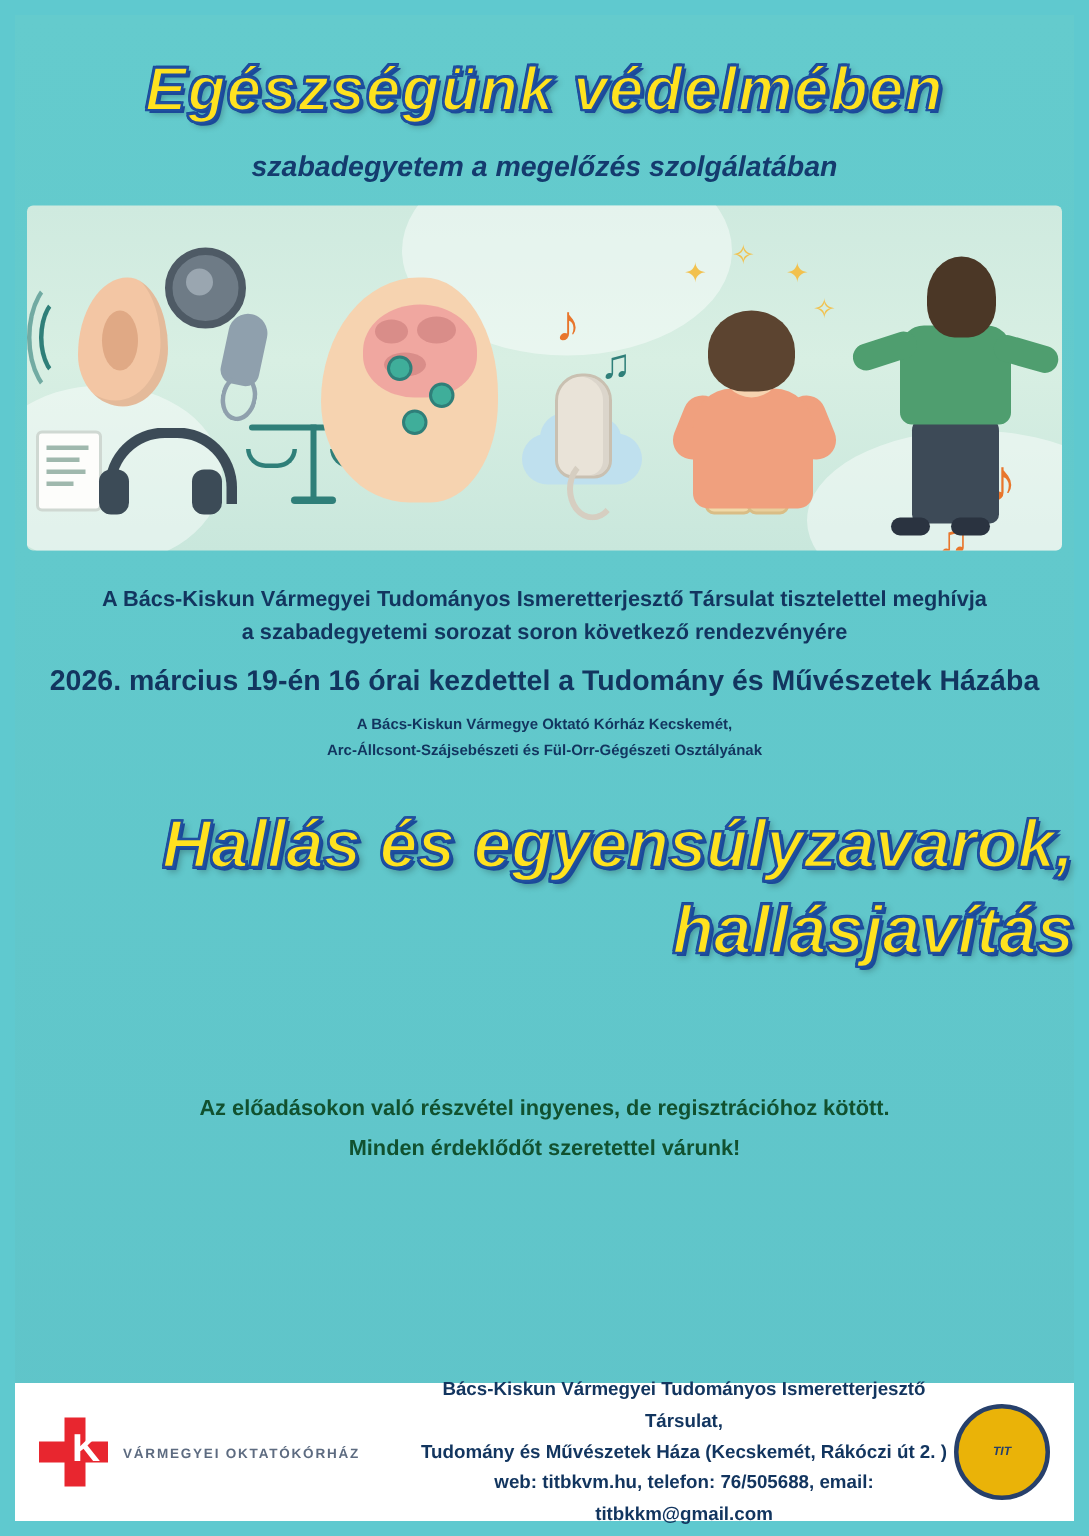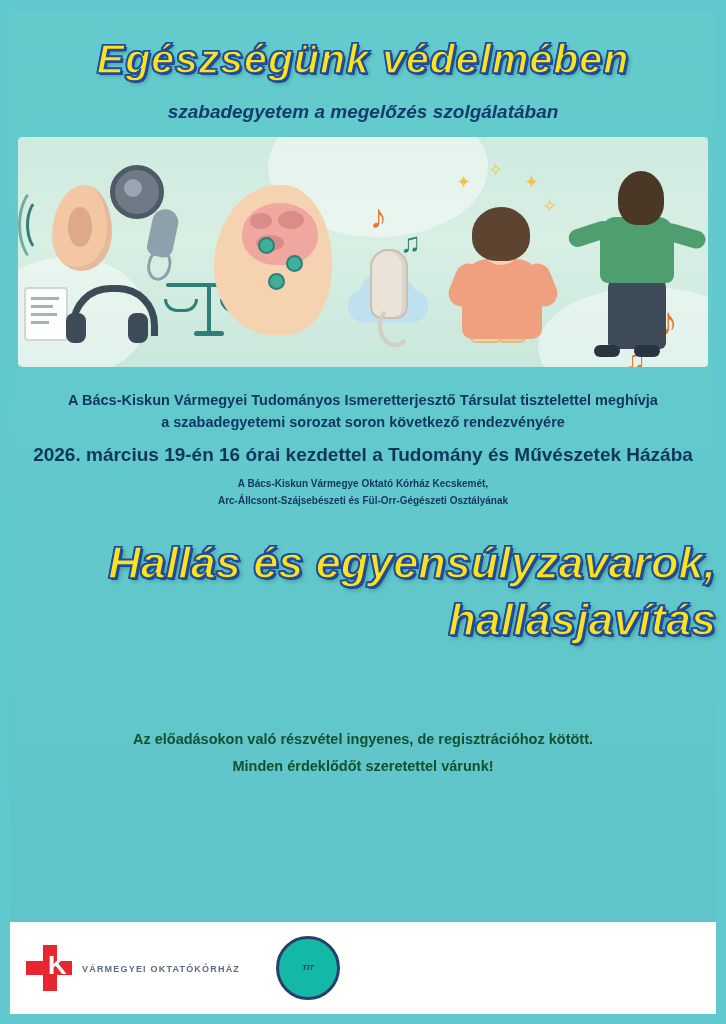--- a/index.html
+++ b/index.html
@@ -255,21 +255,21 @@
   .footinfo {
     flex:1;
     text-align:center;
     color:#12355f;
     font-weight:bold;
     font-size:12.5px;
     line-height:1.65;
   }
   .seal {
     width:58px;height:58px;border-radius:50%;
-    background:#14b8a6;border:3px solid #27406b;
+    background:#eab308;border:3px solid #27406b;
     display:flex;align-items:center;justify-content:center;
     color:#27406b;font-size:8px;font-weight:bold;text-align:center;
     line-height:1.1;
     font-style:italic;
   }
 </style>
 </head>
 <body>
 
 <div class="poster">
@@ -382,16 +382,21 @@
       <div class="cross">
         <div class="vbar"></div>
           <div class="hbar"></div>
         <div class="k">K</div>
       </div>
       <div class="logo-text">
         <div class="small">VÁRMEGYEI OKTATÓKÓRHÁZ</div>
       </div>
     </div>
 
+    <div class="footinfo">
+      <div>Bács-Kiskun Vármegyei Tudományos Ismeretterjesztő Társulat,</div>
+      <div>Tudomány és Művészetek Háza (Kecskemét, Rákóczi út 2. )</div>
+      <div>web: titbkvm.hu,  telefon: 76/505688, email: titbkkm@gmail.com</div>
+    </div>
 
     <div class="seal">TIT</div>
   </div>
 </div>
 
 </body></html>

